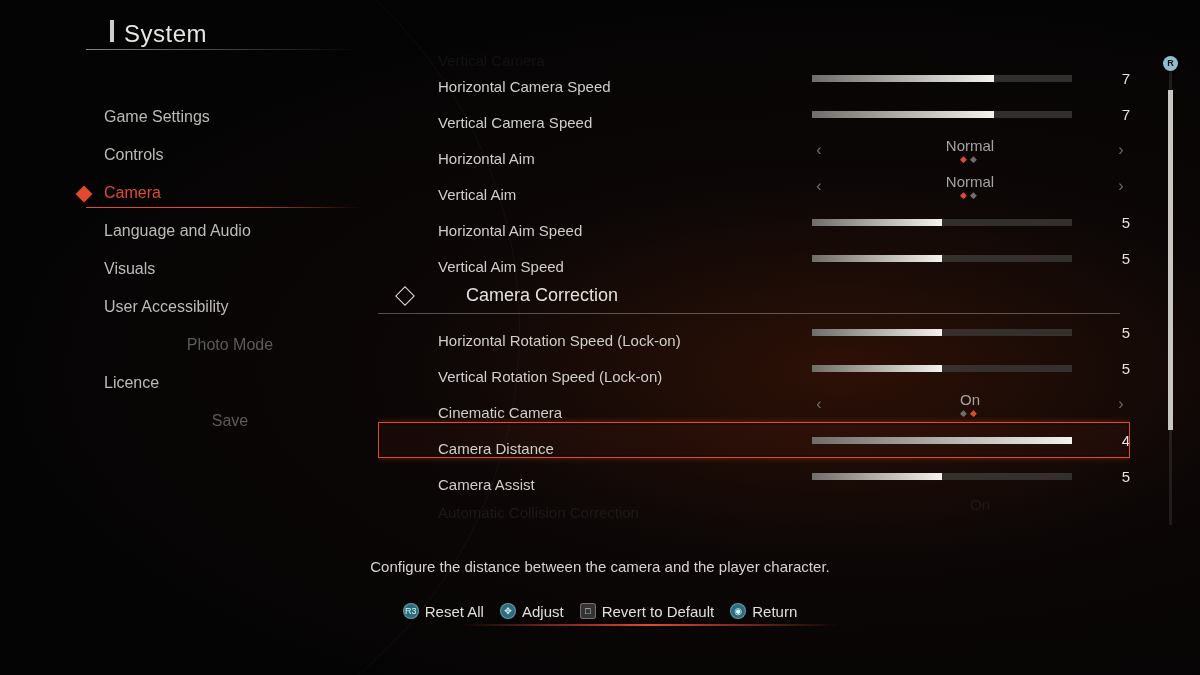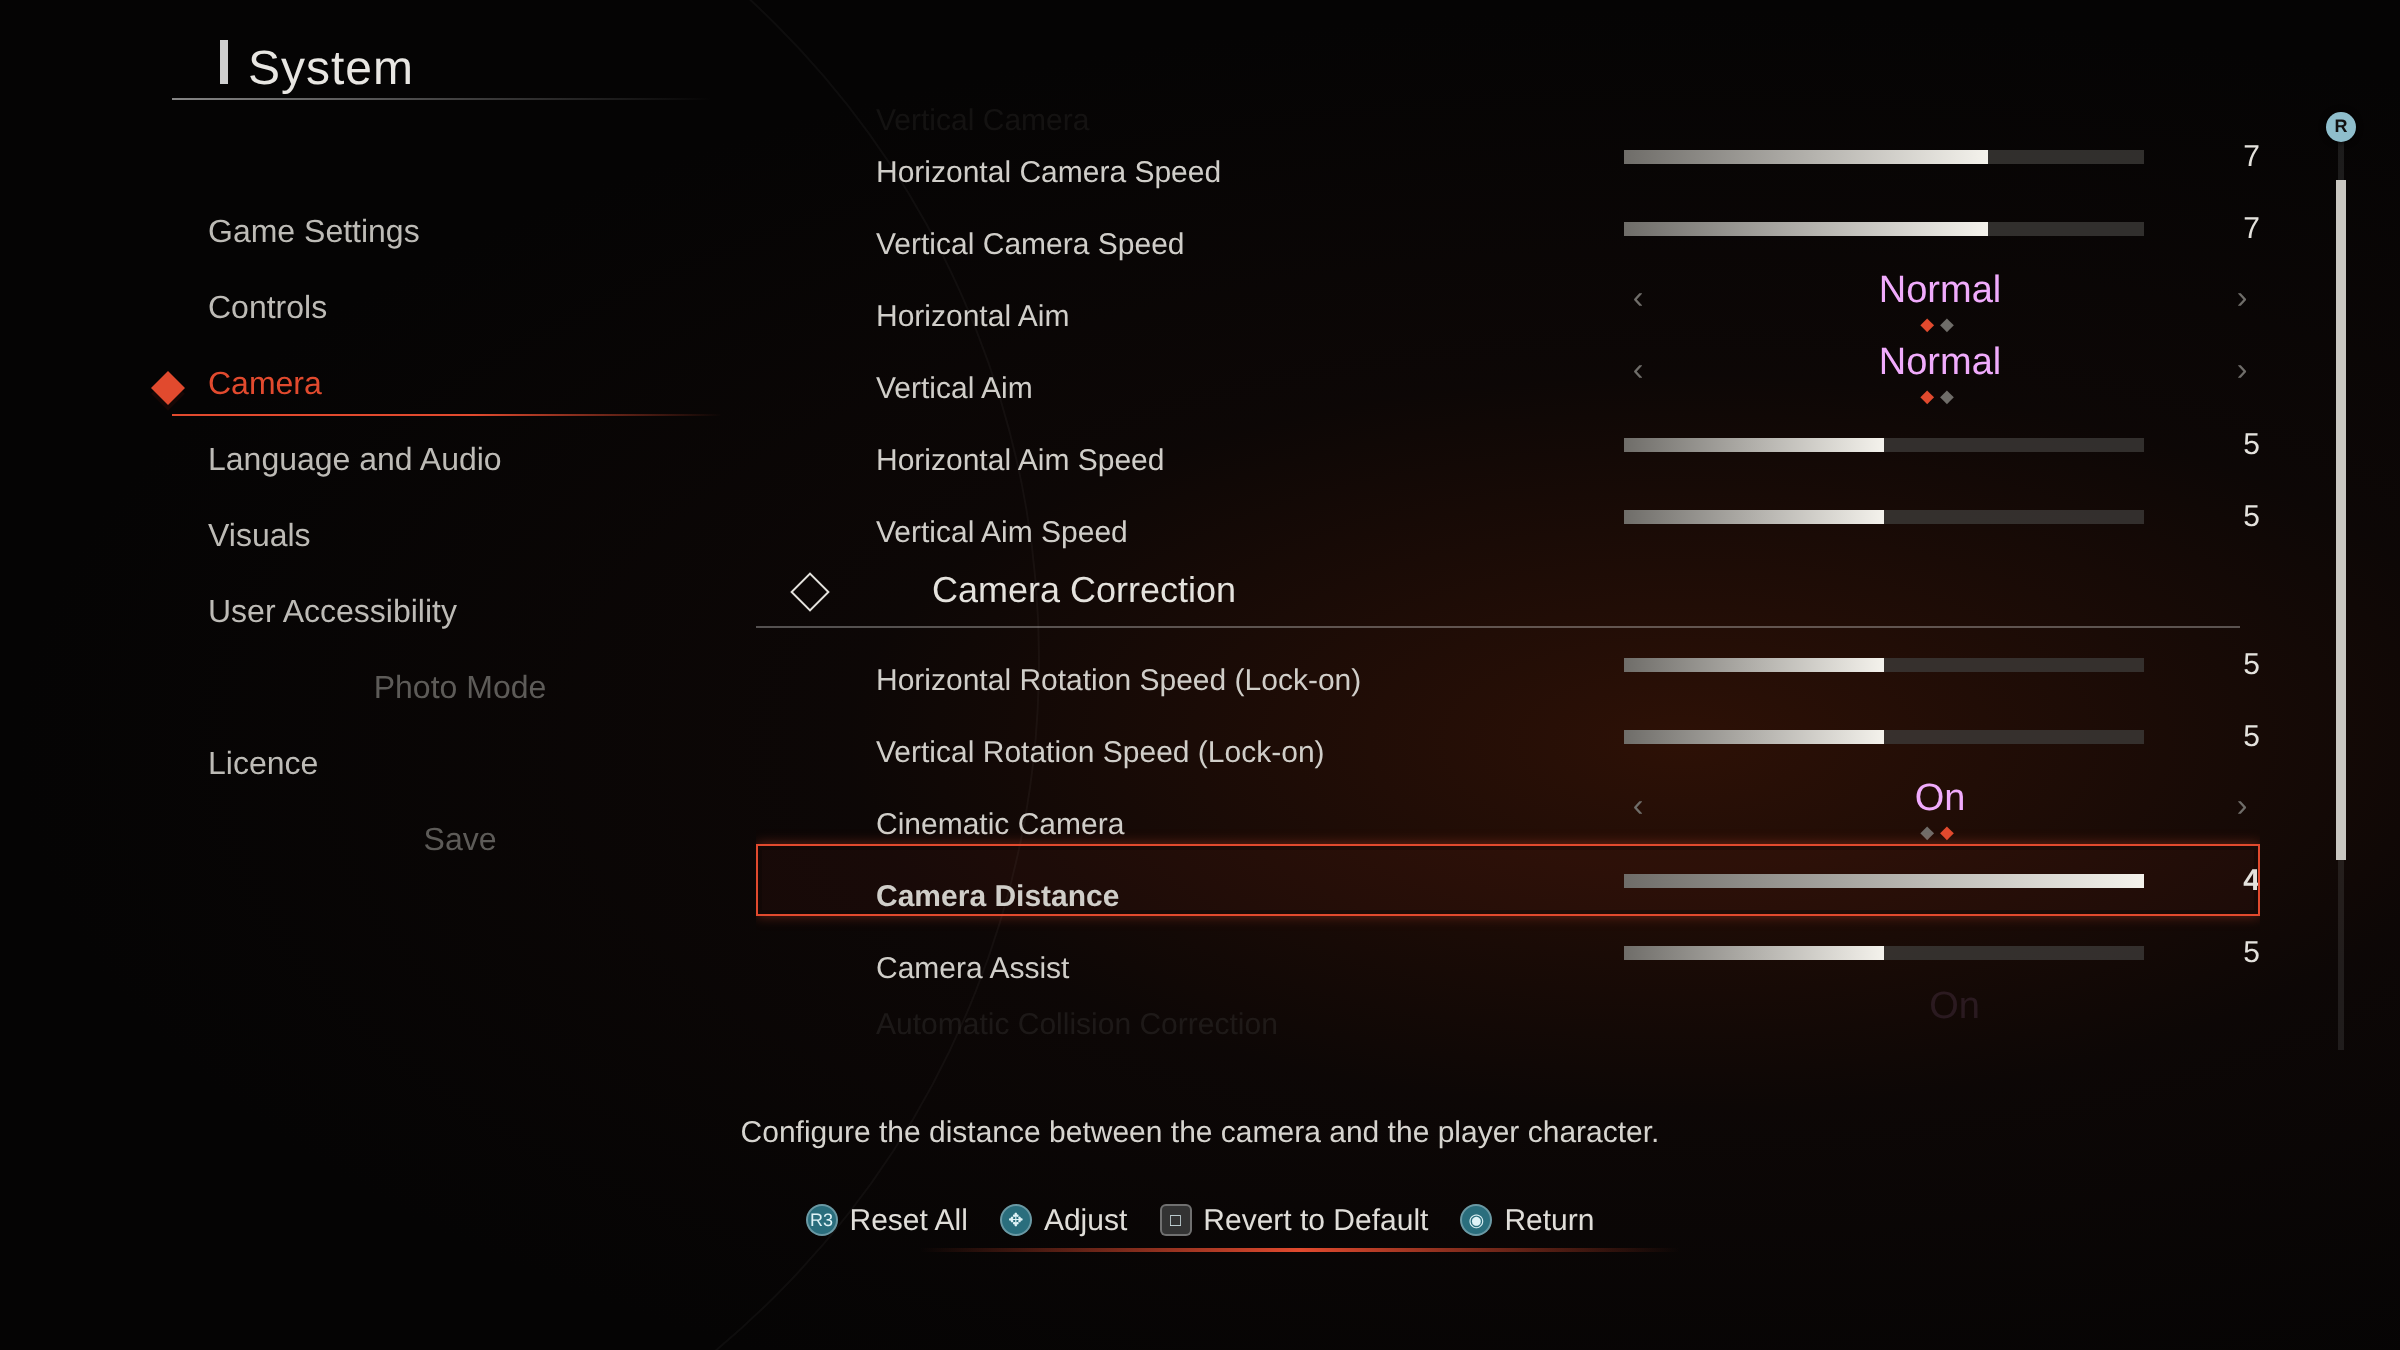--- a/index.html
+++ b/index.html
@@ -72,38 +72,37 @@
     position:relative;
   }
   .bar-fill {
     position:absolute; left:0; top:0; bottom:0;
     background: linear-gradient(90deg, #6f6d69 0%, #f4f2ec 100%);
   }
 
   .selector { width:320px; display:flex; align-items:center; justify-content:space-between; }
   .arrow { color:#6f6d69; font-size:16px; width:18px; text-align:center; }
   .sel-center { flex:1; text-align:center; position:relative; }
-  .sel-value { font-size:19px; color:#f0abfc; }
+  .sel-value { font-size:15px; color:#a3a3a3; }
   .sel-dots { margin-top:1px; font-size:9px; letter-spacing:3px; color:#6f6d69; line-height:8px;}
   .sel-dots .hot { color:#e14a2e; }
 
   .section-title {
     display:flex; align-items:center; height:36px; padding-left:20px; margin-top:2px;
     font-size:18px; color:#e4e2dd; border-bottom:1px solid rgba(220,220,220,0.35);
     width: calc(100% - 10px);
     gap: 44px;
   }
   .section-diamond { width:14px; height:14px; transform:rotate(45deg);
     border:1.5px solid #e4e2dd; margin-right:10px; display:inline-block;}
 
   .row.highlight {
     outline:1.5px solid #e14a2e; outline-offset:-1px;
     box-shadow: inset 0 0 0 3px rgba(0,0,0,0.2), 0 0 6px rgba(225,74,46,0.4);
     background: rgba(225,74,46,0.06);
-    font-weight: bold;
   }
 
   
   .scroll-indicator {
     position:absolute; right:28px; top:68px; bottom:150px; width:3px;
     background: rgba(120,120,120,0.2);
   }
   .scroll-knob-top {
     position:absolute; right:22px; top:56px; width:15px; height:15px; border-radius:50%;
     background: #8fbecc; box-shadow:0 0 3px #000;

